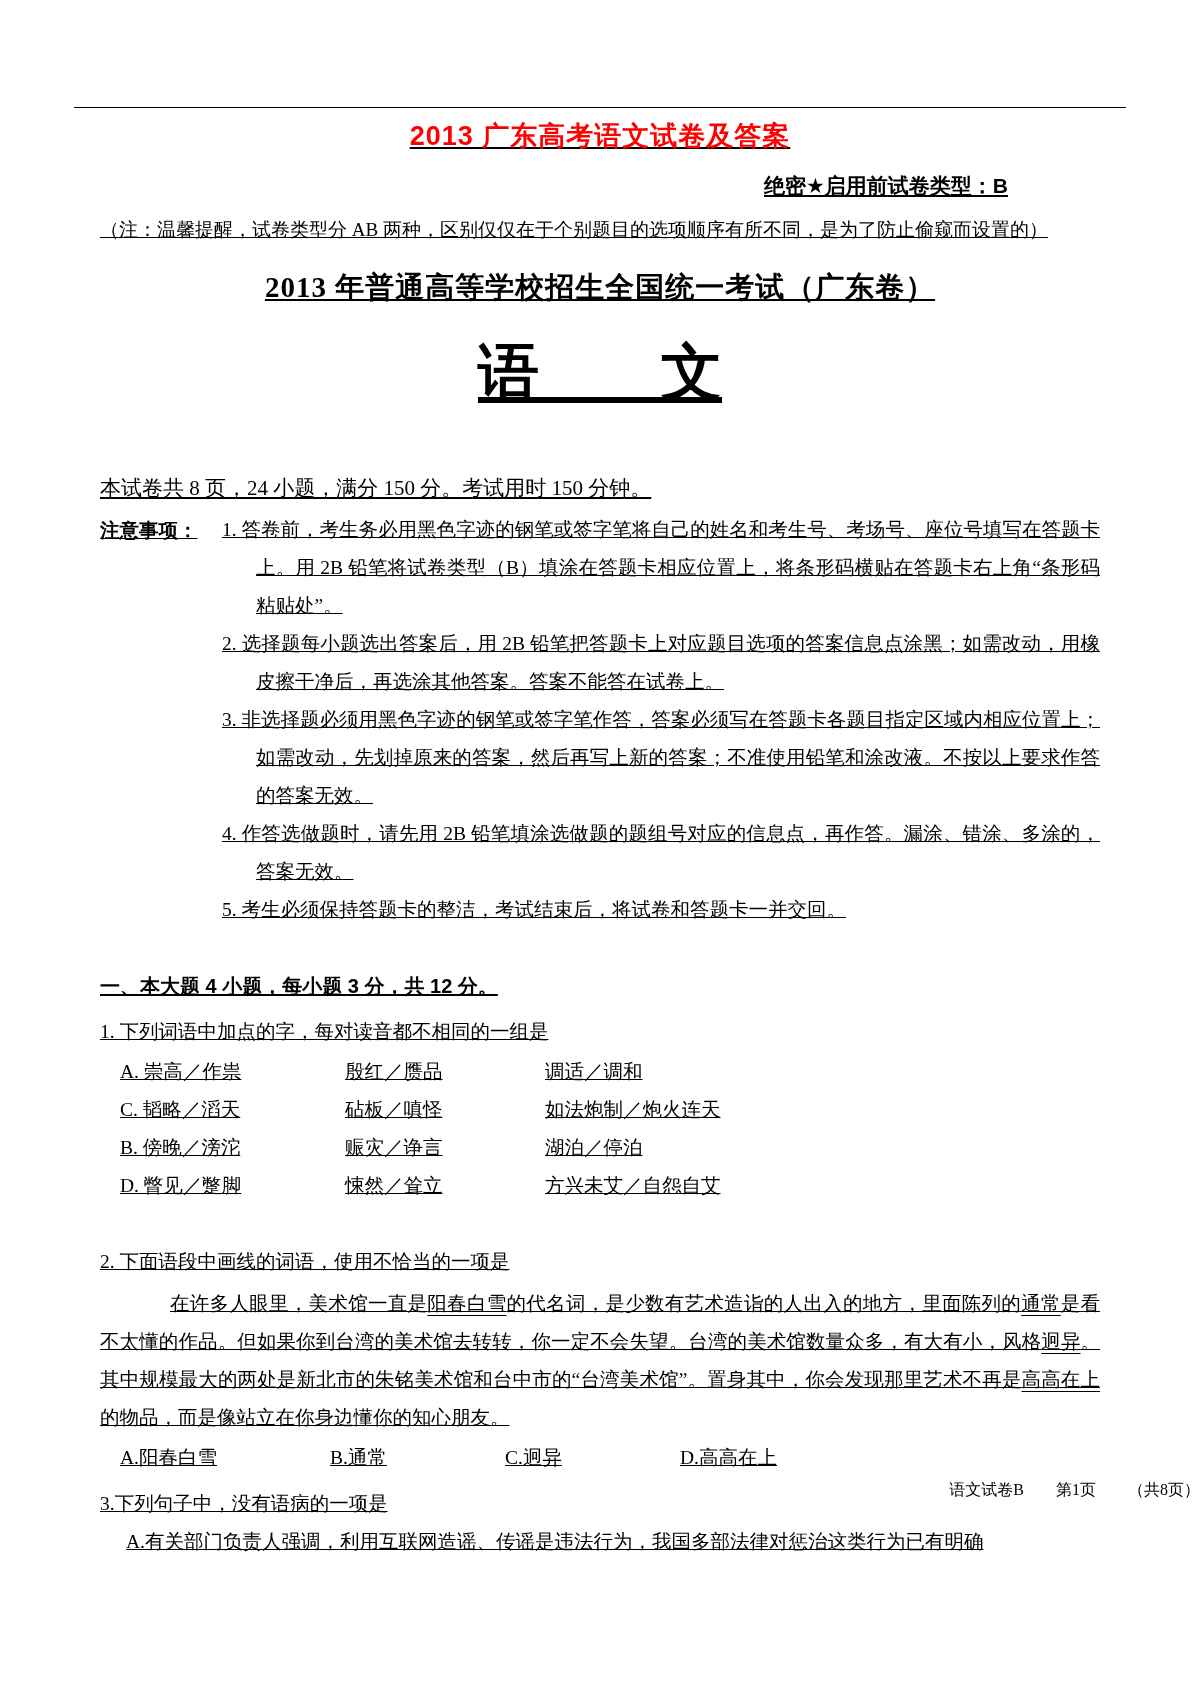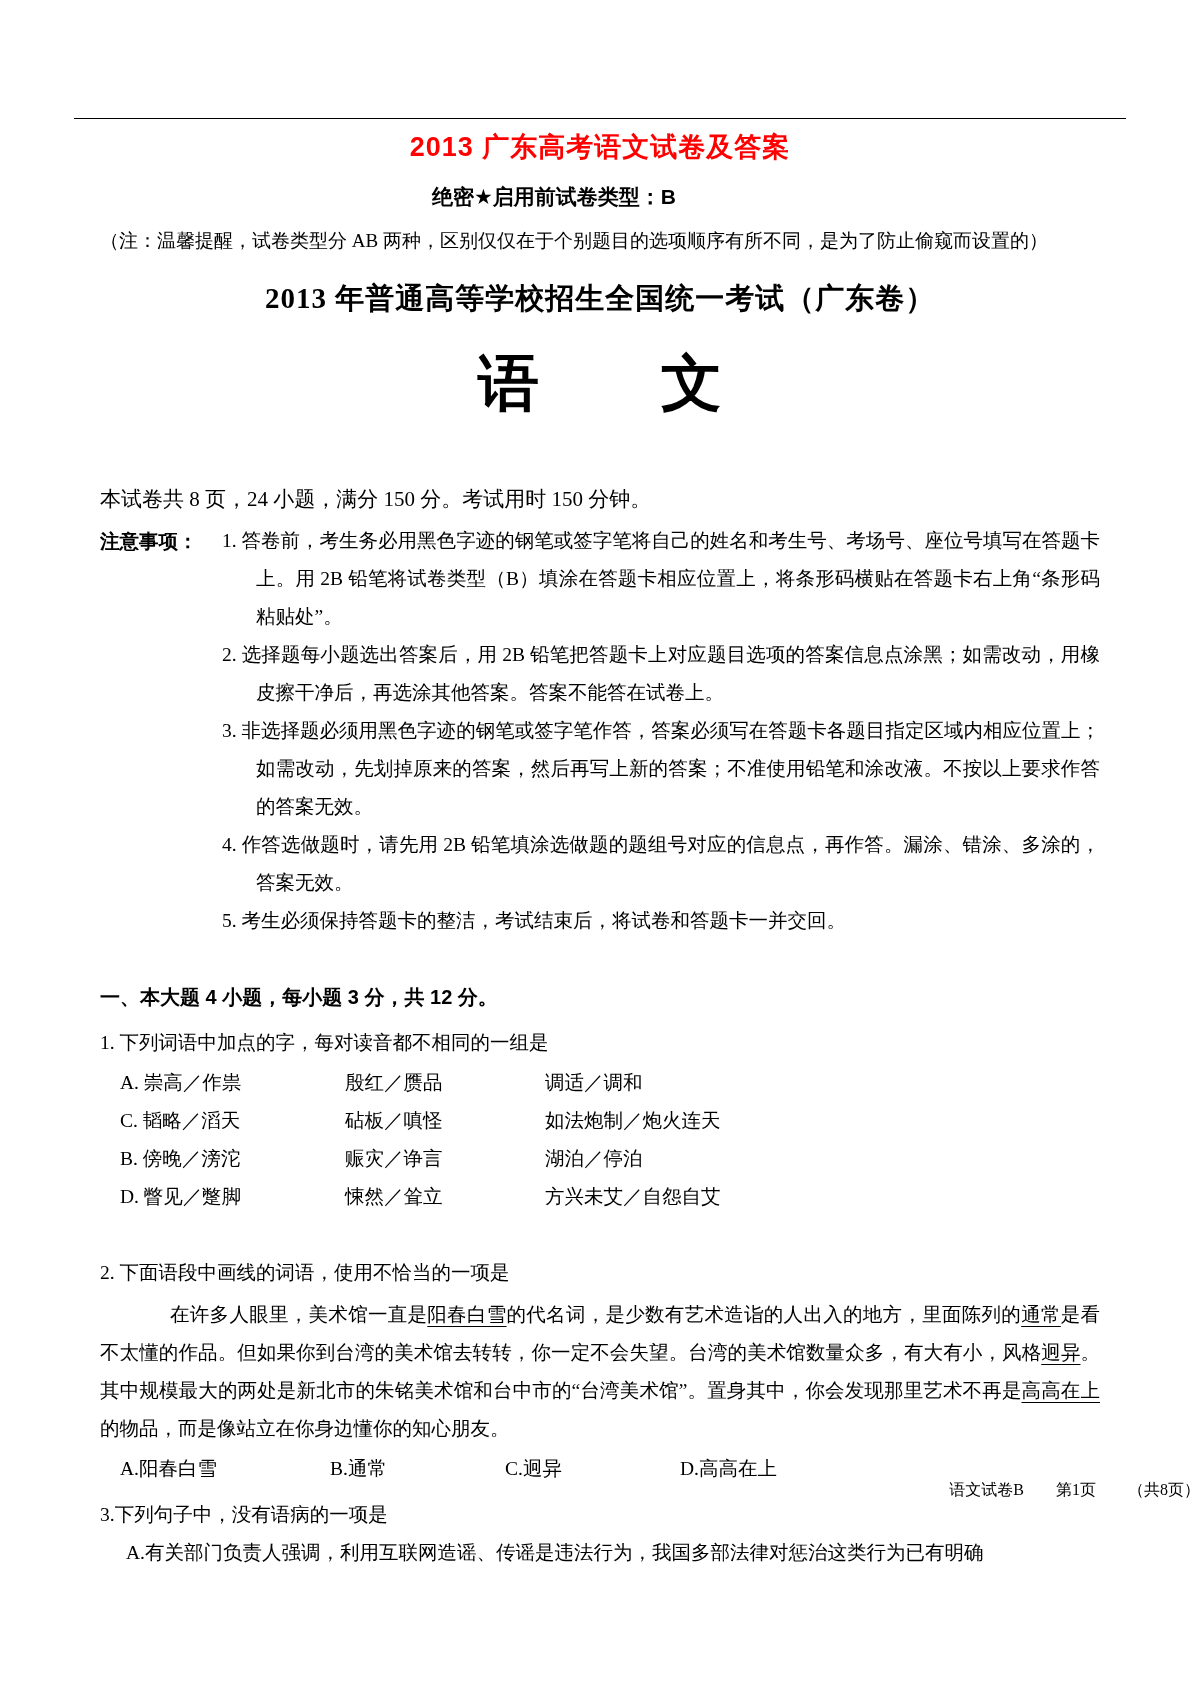--- a/index.html
+++ b/index.html
@@ -5,41 +5,41 @@
   html, body { margin: 0; padding: 0; }
   body {
     width: 1200px;
     height: 1698px;
     background: #ffffff;
     color: #000000;
     font-family: "Liberation Serif", "DejaVu Serif", serif;
     position: relative;
     overflow: hidden;
   }
-  .content { padding: 16px 100px; }
+  .content { padding: 5px 100px; text-decoration: underline; }
 
   .top-rule {
     margin: 102px -26px 0 -26px;
     border-top: 1.5px solid #000;
     height: 0;
   }
 
   .doc-title {
     margin-top: 10px;
     text-align: center;
     font-family: "Liberation Sans", "DejaVu Sans", sans-serif;
     font-weight: bold;
     font-size: 27px;
     color: #ff0000;
     letter-spacing: 1px;
   }
 
   .class-row {
     display: flex;
-    justify-content: center;
+    justify-content: flex-end;
     align-items: baseline;
     margin-top: 18px;
     font-family: "Liberation Sans", "DejaVu Sans", sans-serif;
     font-weight: bold;
     font-size: 21px;
   }
   .paper-type { padding-right: 92px; }
 
   .note {
     margin-top: 12px;

